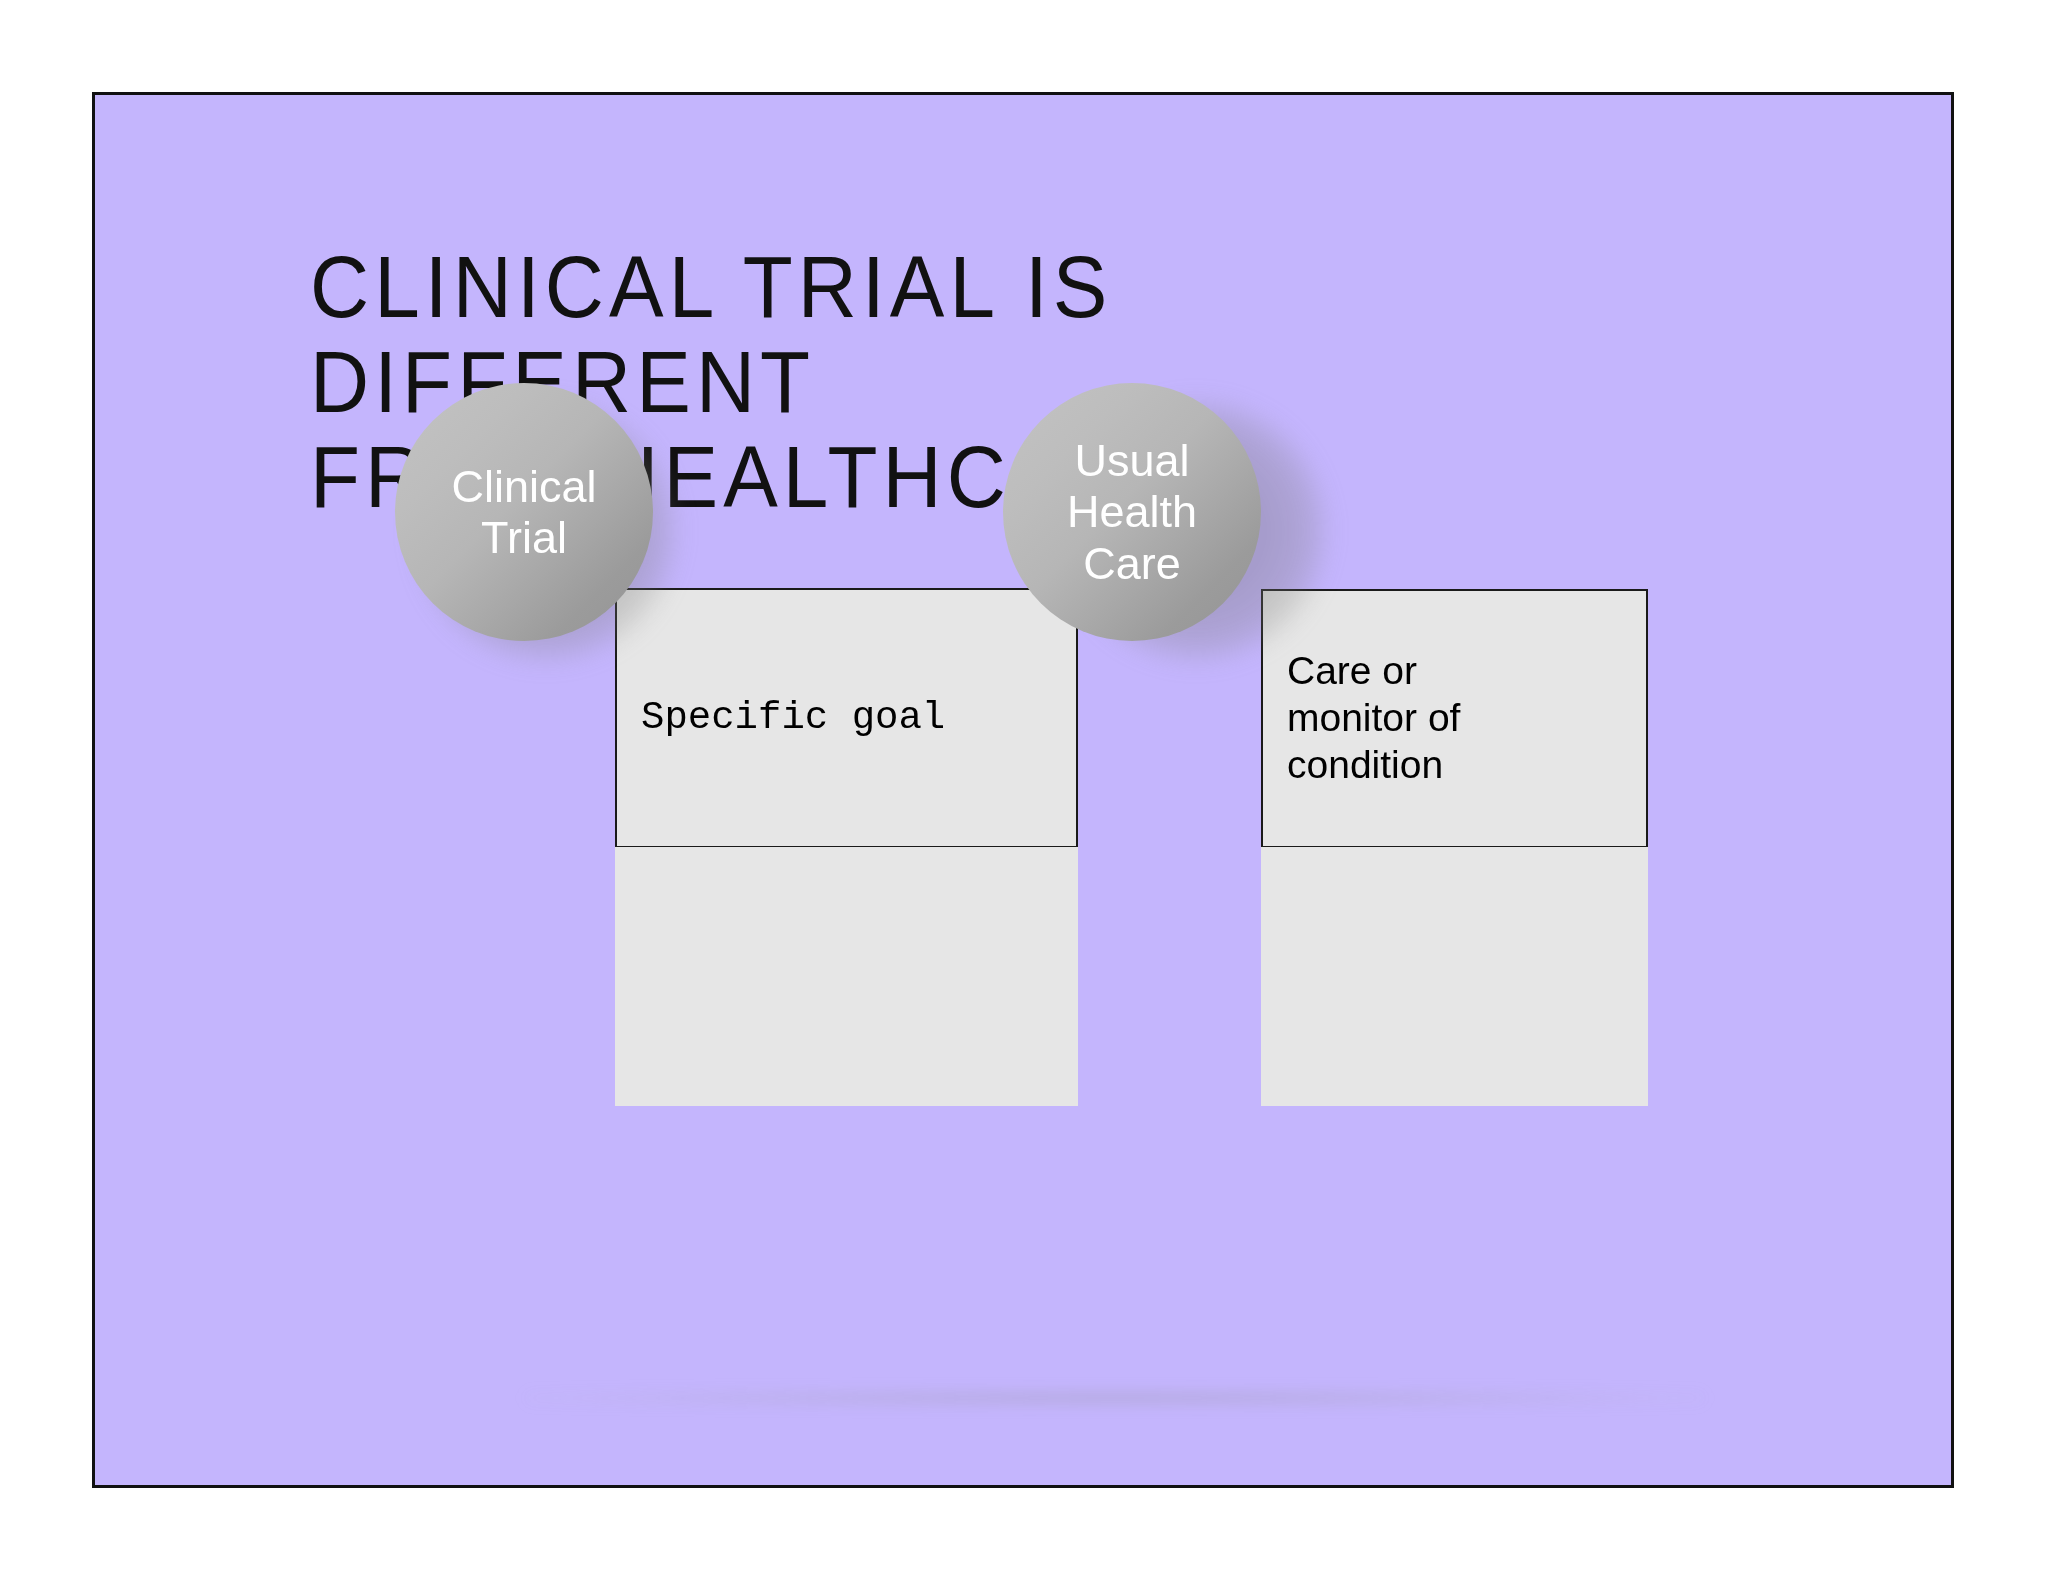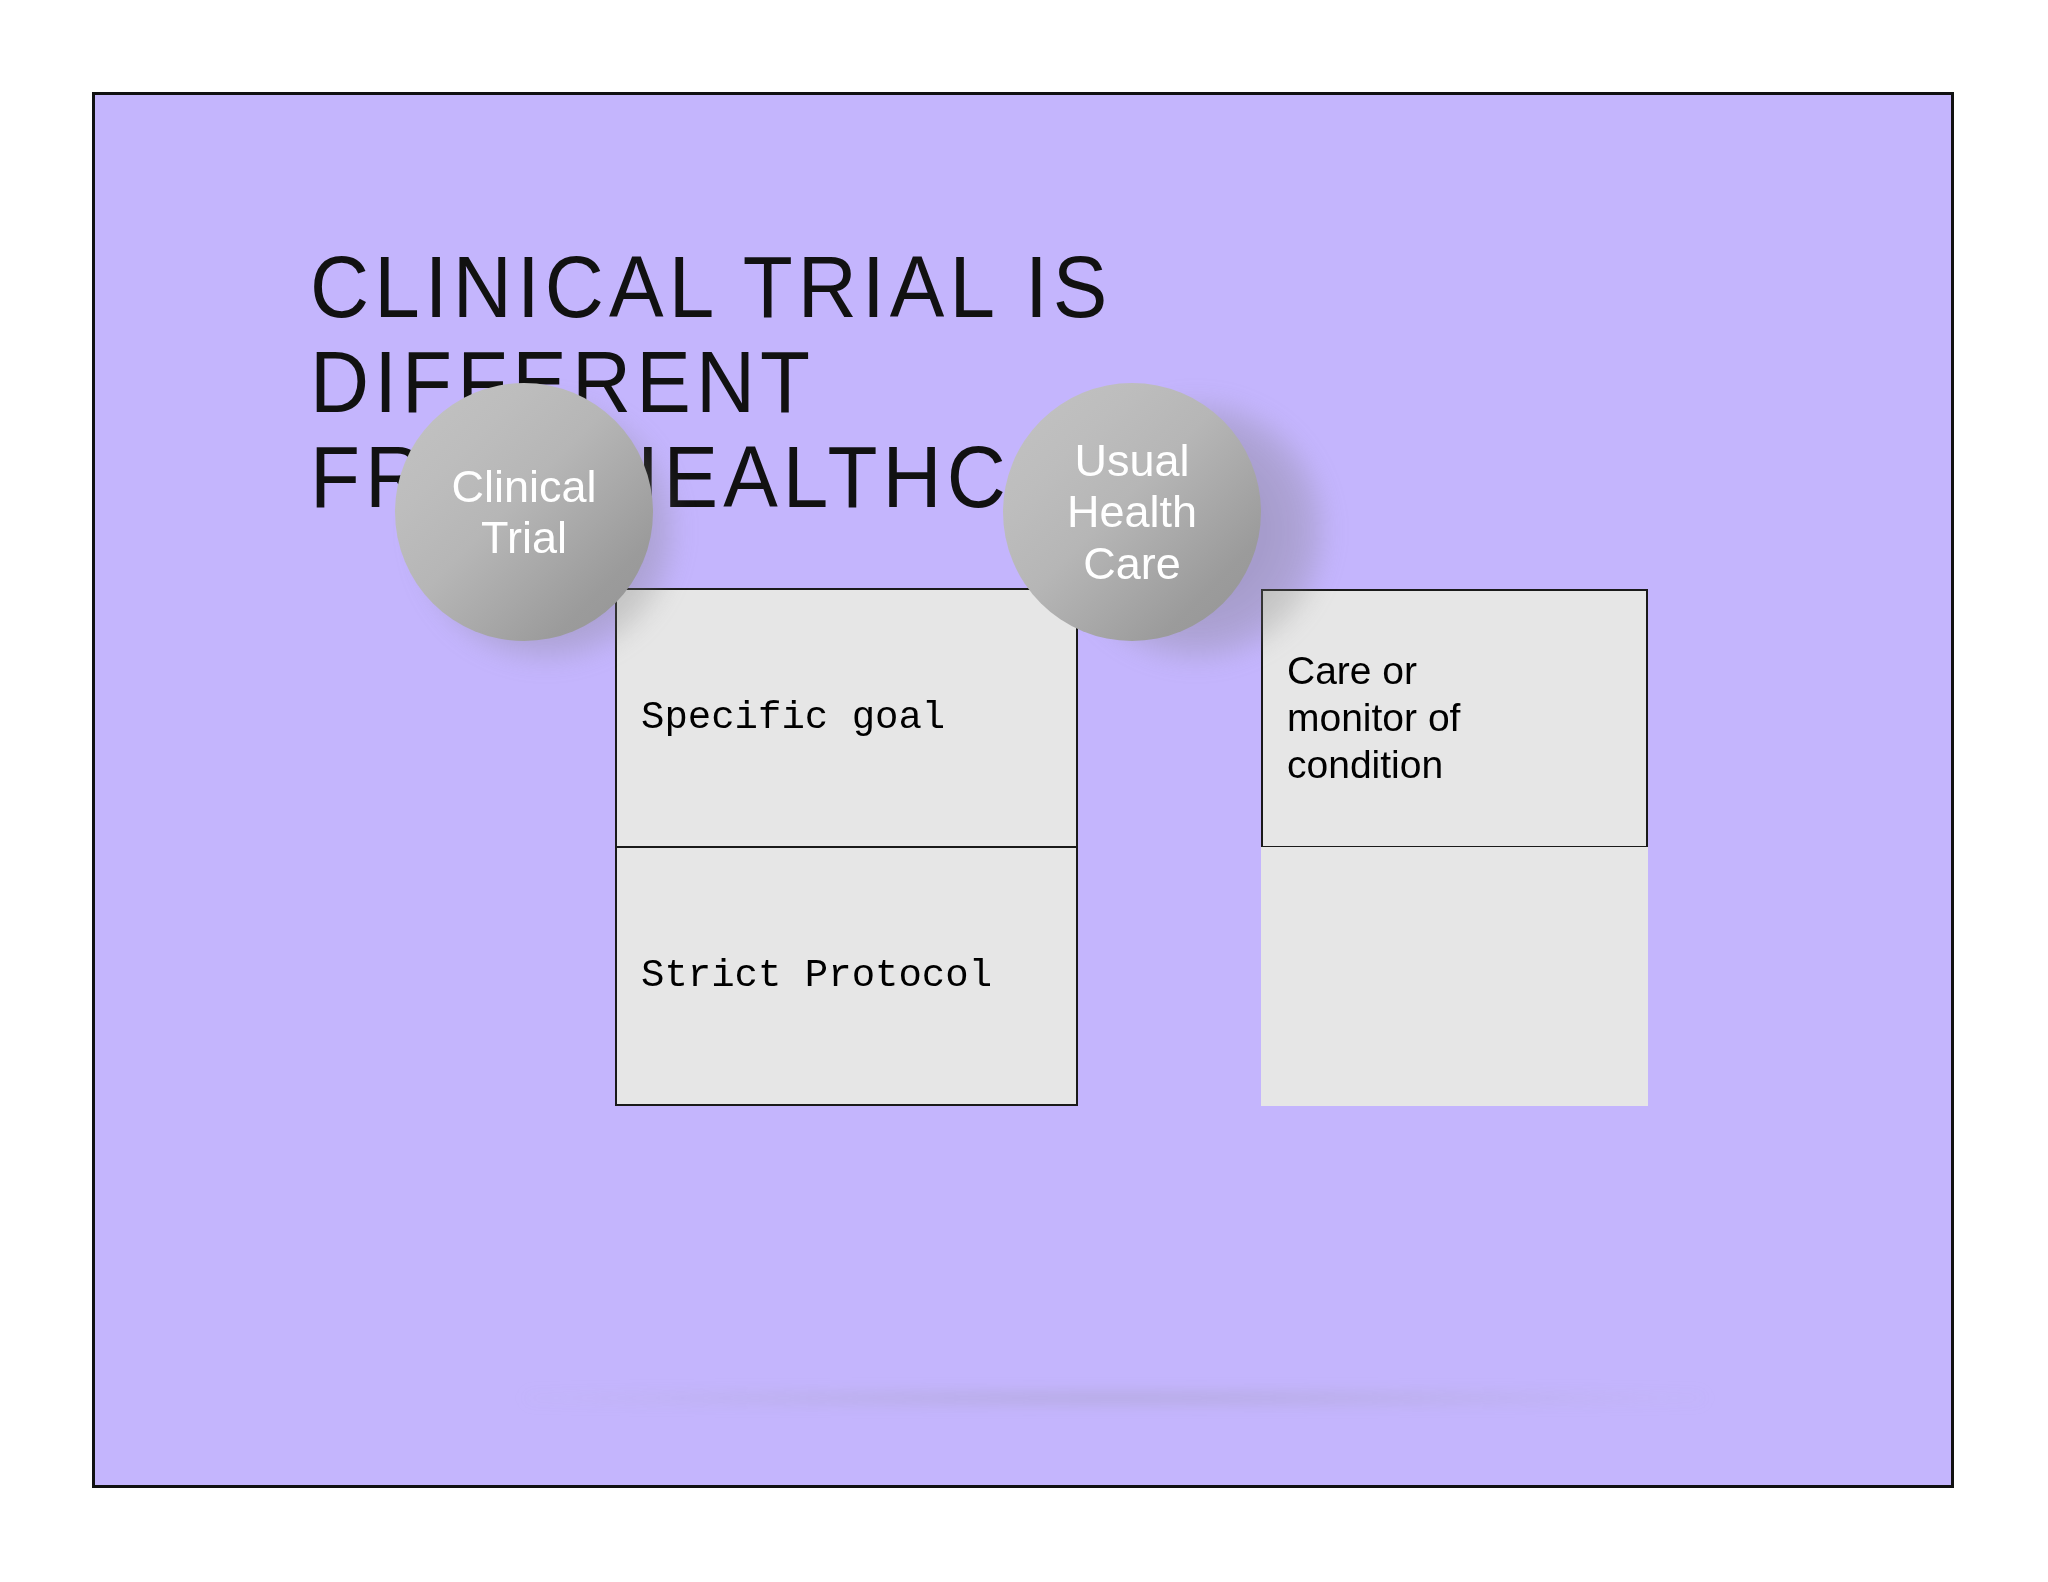--- a/index.html
+++ b/index.html
@@ -135,23 +135,20 @@
 
   <h1 id="slide-title">CLINICAL TRIAL IS DIFFERENT
 FROM HEALTHCARE</h1>
 
   <div class="group">
 
     <div class="table-block" style="left:520px; top:493px; width:463px; height:518px;">
       <div class="cell top-cell center" style="top:0px; height:259px; width:463px;">
         <span class="cell-text">Specific goal</span>
       </div>
-      <div class="cell bottom-cell center" style="top:259px; height:259px; width:463px;">
-        <span class="cell-text">Strict Protocol</span>
-      </div>
     </div>
 
     <div class="circle-shadow" style="left:320px; top:305px; width:262px; height:262px;"></div>
     <div class="circle" style="left:300px; top:288px; width:258px; height:258px;">Clinical
 Trial</div>
   </div>
 
   <div class="group">
 
     <div class="table-block" style="left:1166px; top:494px; width:387px; height:517px;">

